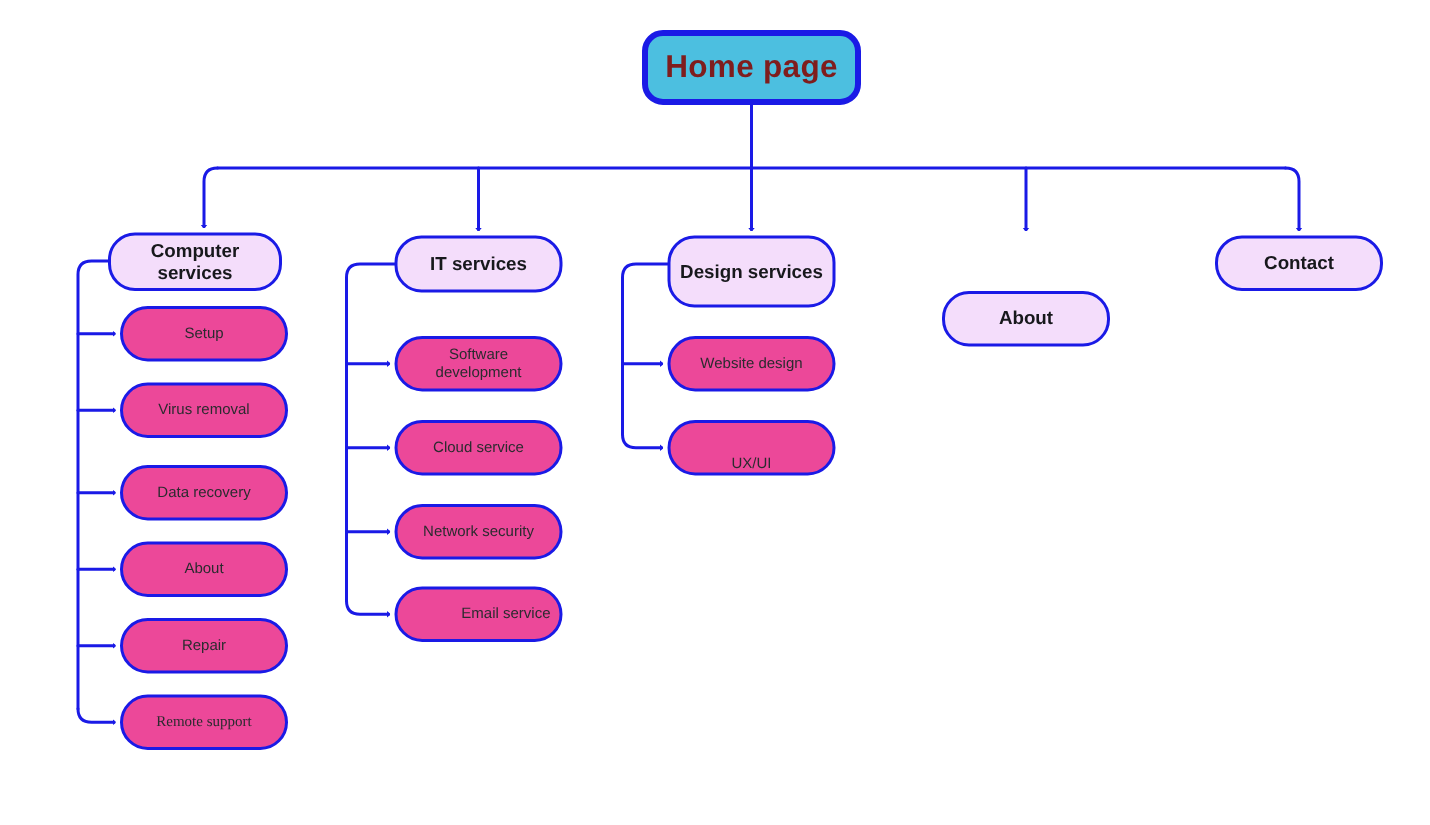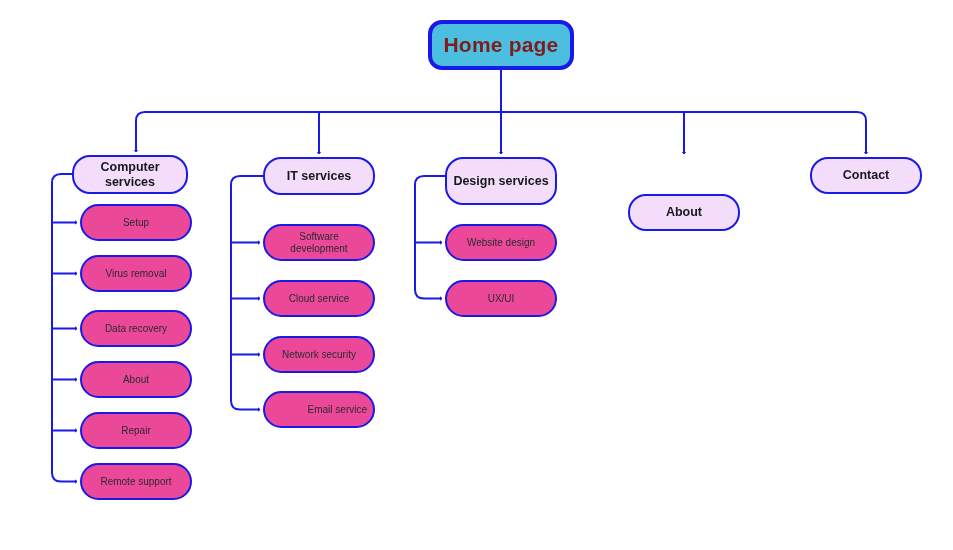--- a/index.html
+++ b/index.html
@@ -105,21 +105,21 @@
       </div>
       <div class="node leaf" style="left: 80px; top: 310px; width: 112px; height: 37px; text-align: right;">
         <span>Data recovery</span>
       </div>
       <div class="node leaf" style="left: 80px; top: 361px; width: 112px; height: 37px;">
         <span>About</span>
       </div>
       <div class="node leaf" style="left: 80px; top: 412px; width: 112px; height: 37px;">
         <span>Repair</span>
       </div>
-      <div class="node leaf" style="left: 80px; top: 463px; width: 112px; height: 37px;">
+      <div class="node leaf" style="left: 80px; top: 463px; width: 112px; height: 37px; font-family: Liberation Serif, serif;">
         <span>Remote support</span>
       </div>
       <div class="node section" style="left: 263px; top: 157px; width: 112px; height: 38px;">
         <span>IT services</span>
       </div>
       <div class="node leaf" style="left: 263px; top: 224px; width: 112px; height: 37px;">
         <span>Software development</span>
       </div>
       <div class="node leaf" style="left: 263px; top: 280px; width: 112px; height: 37px;">
         <span>Cloud service</span>
@@ -129,21 +129,21 @@
       </div>
       <div class="node leaf" style="left: 263px; top: 391px; width: 112px; height: 37px; justify-content: flex-end;">
         <span>Email service</span>
       </div>
       <div class="node section" style="left: 445px; top: 157px; width: 112px; height: 48px;">
         <span>Design services</span>
       </div>
       <div class="node leaf" style="left: 445px; top: 224px; width: 112px; height: 37px; justify-content: center;">
         <span>Website design</span>
       </div>
-      <div class="node leaf" style="left: 445px; top: 280px; width: 112px; height: 37px;">
+      <div class="node leaf" style="left: 445px; top: 280px; width: 112px; height: 37px; align-items: flex-end;">
         <span>UX/UI</span>
       </div>
       <div class="node section" style="left: 628px; top: 157px; width: 112px; height: 37px; margin-top: 37px;">
         <span>About</span>
       </div>
       <div class="node section" style="left: 810px; top: 157px; width: 112px; height: 37px;">
         <span>Contact</span>
       </div>
     </div>
 </div>

